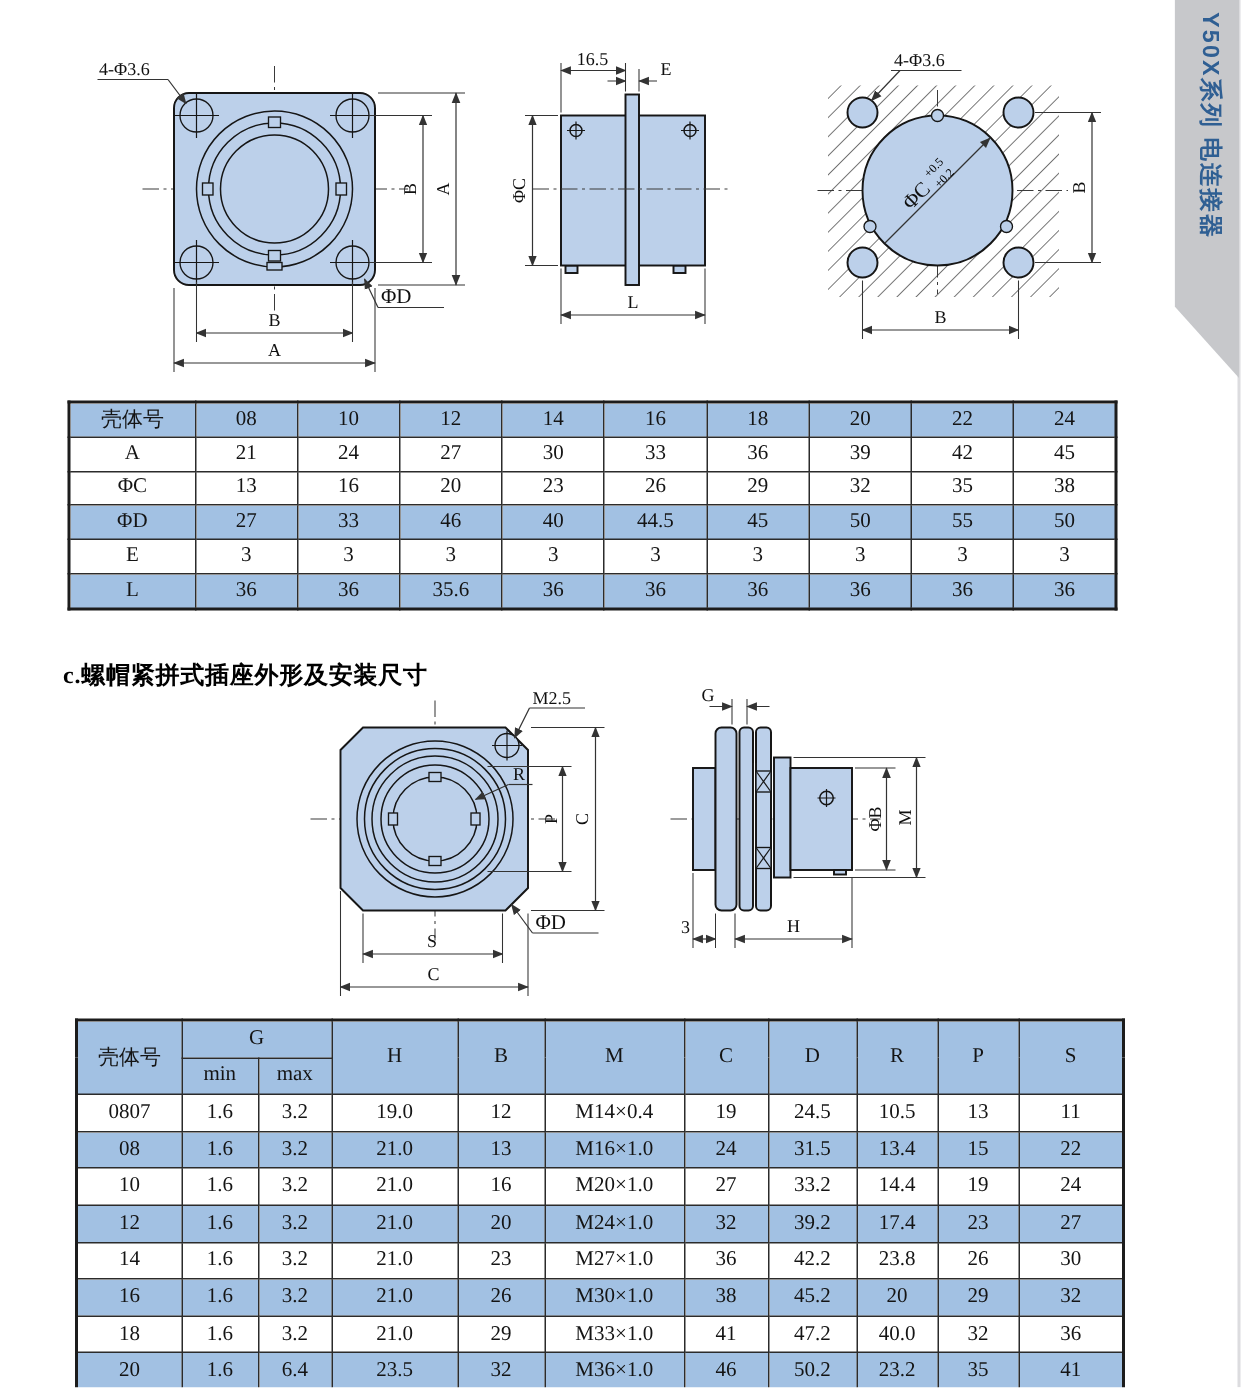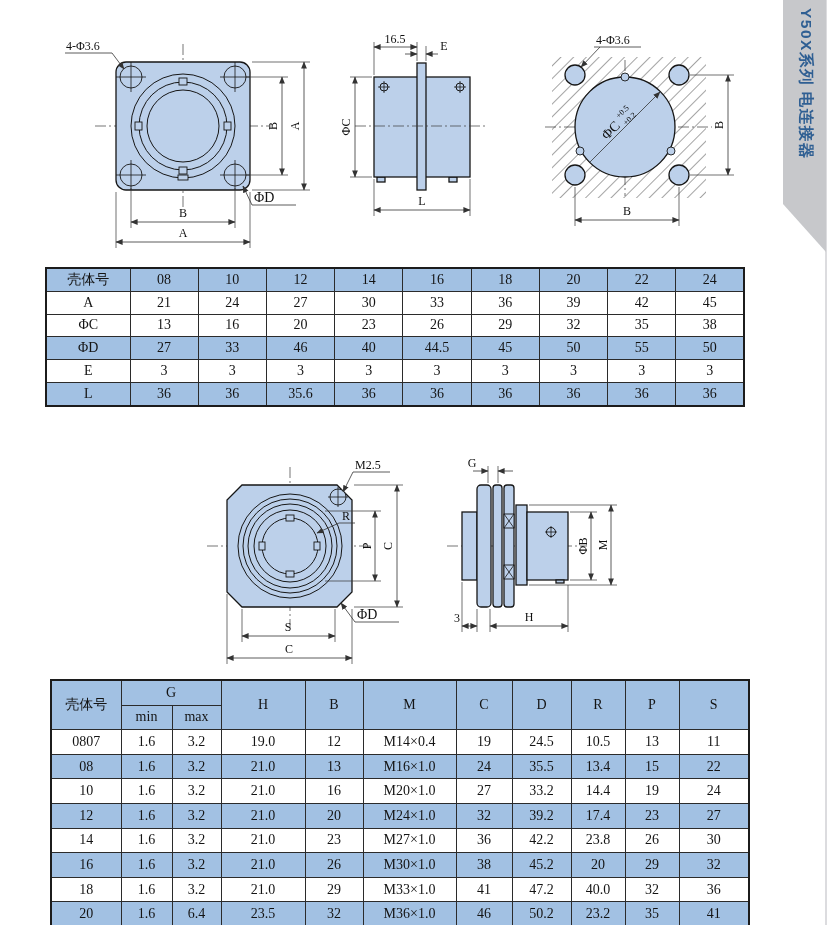--- a/index.html
+++ b/index.html
@@ -266,20 +266,21 @@
           <td class="blue">36</td>
           <td class="blue">36</td>
           <td class="blue">36</td>
           <td class="blue">36</td>
           <td class="blue">36</td>
           <td class="blue">36</td>
         </tr>
       </tbody>
   </table>
 
+  <div class="heading" id="heading-c">c.螺帽紧拼式插座外形及安装尺寸</div>
 
   <svg style="left:185px;top:455px;" width="450" height="225" viewBox="0 0 450 225">
 
     <g>
       <line class="cl" x1="22" y1="91" x2="185" y2="91"></line>
       <line class="cl" x1="105" y1="12" x2="105" y2="172"></line>
       <polygon class="part" points="57,30 152,30 167,45 167,137 152,152 57,152 42,137 42,45"></polygon>
       <circle class="ring" cx="105" cy="91" r="52"></circle>
       <circle class="ring" cx="105" cy="91" r="47"></circle>
       <circle class="ring" cx="105" cy="91" r="42"></circle>
@@ -424,21 +425,21 @@
           <td>11</td>
         </tr>
         <tr>
           <td class="blue">08</td>
           <td class="blue">1.6</td>
           <td class="blue">3.2</td>
           <td class="blue">21.0</td>
           <td class="blue">13</td>
           <td class="blue">M16×1.0</td>
           <td class="blue">24</td>
-          <td class="blue">35.5</td>
+          <td class="blue">31.5</td>
           <td class="blue">13.4</td>
           <td class="blue">15</td>
           <td class="blue">22</td>
         </tr>
         <tr>
           <td>10</td>
           <td>1.6</td>
           <td>3.2</td>
           <td>21.0</td>
           <td>16</td>

